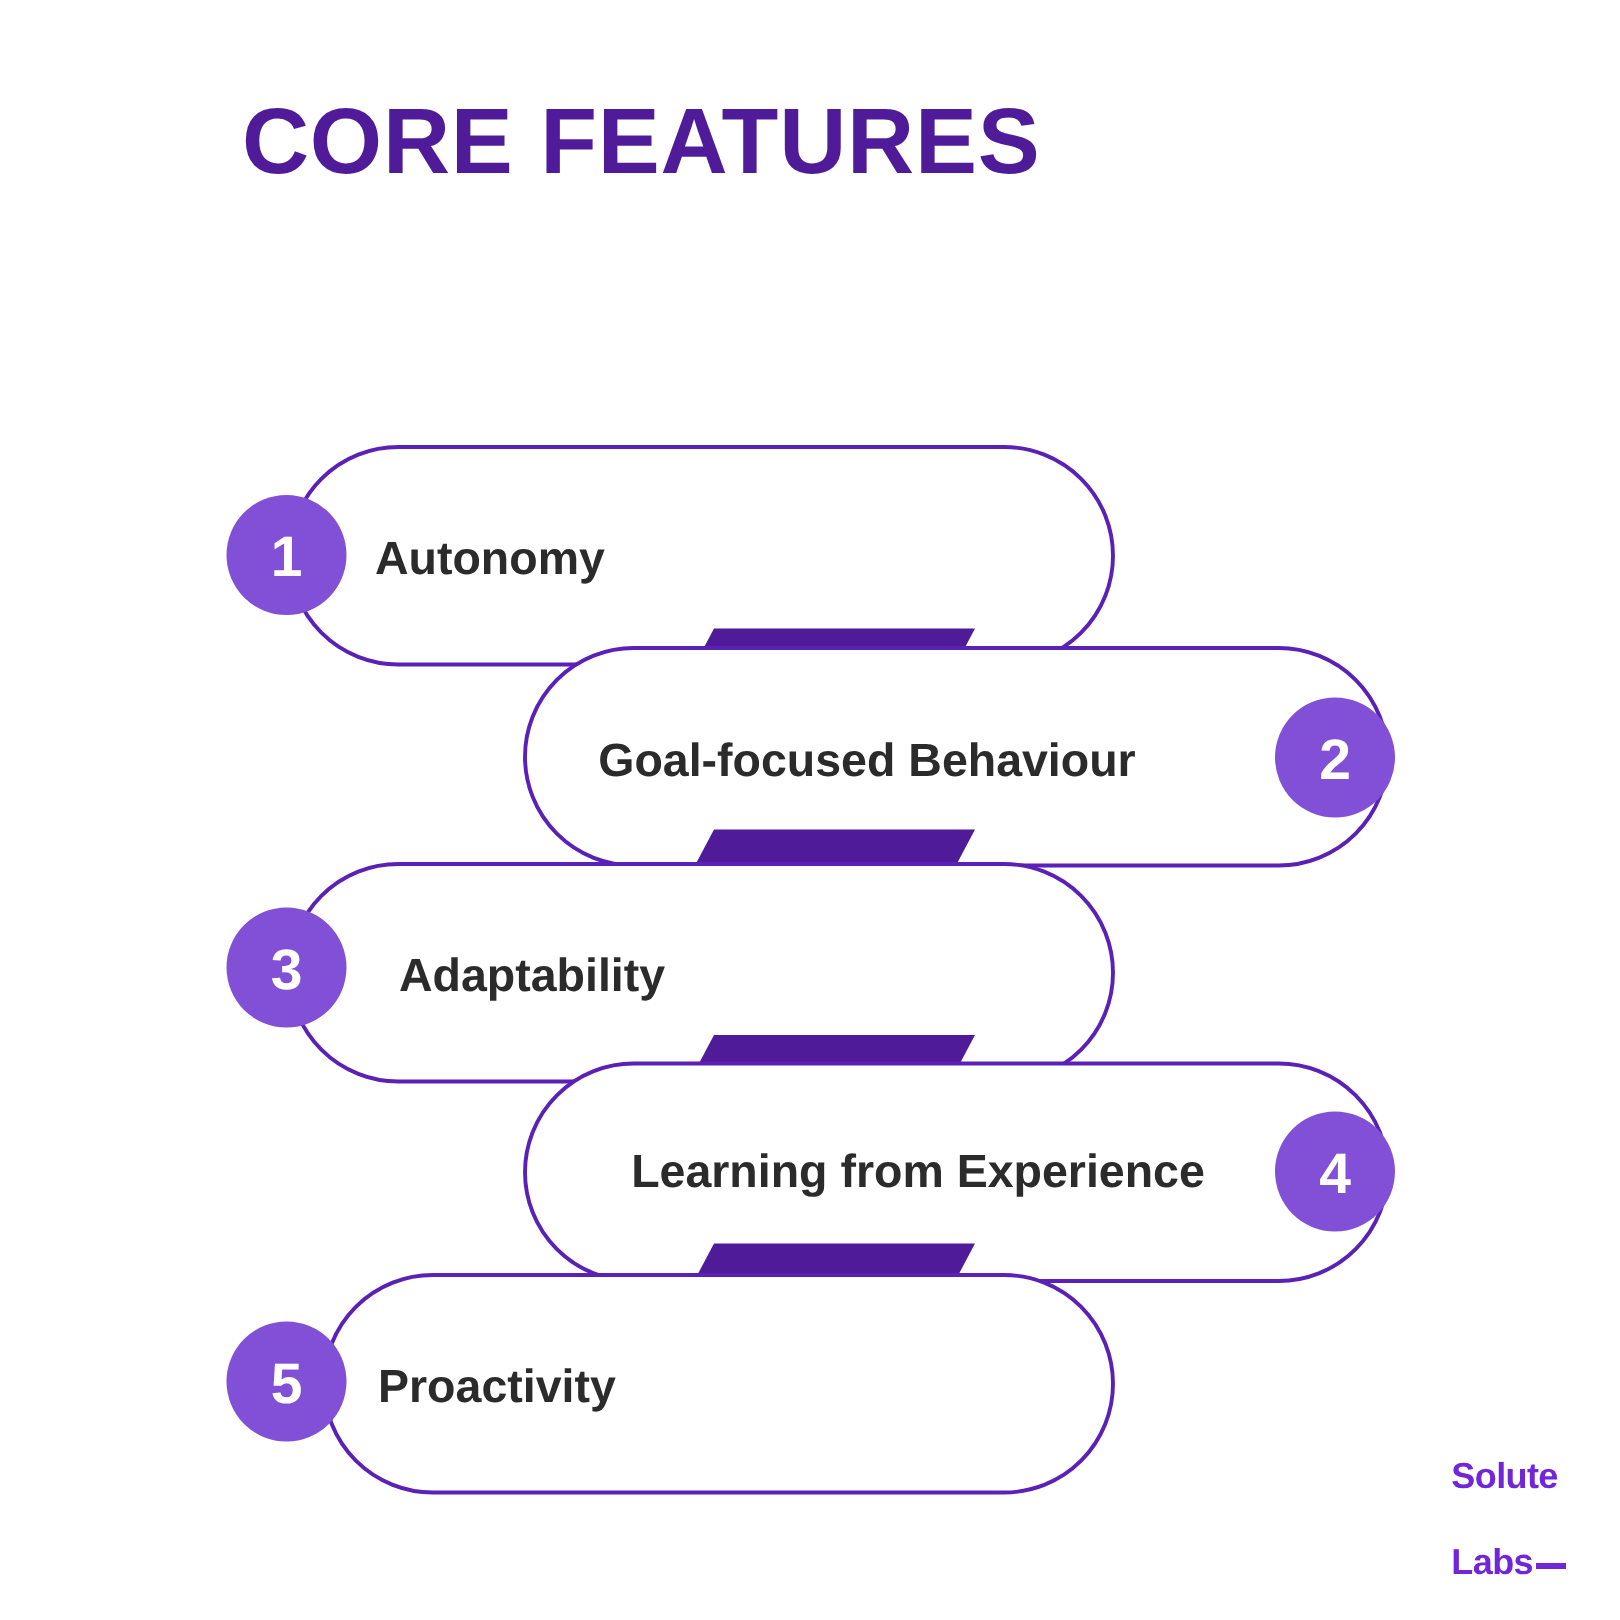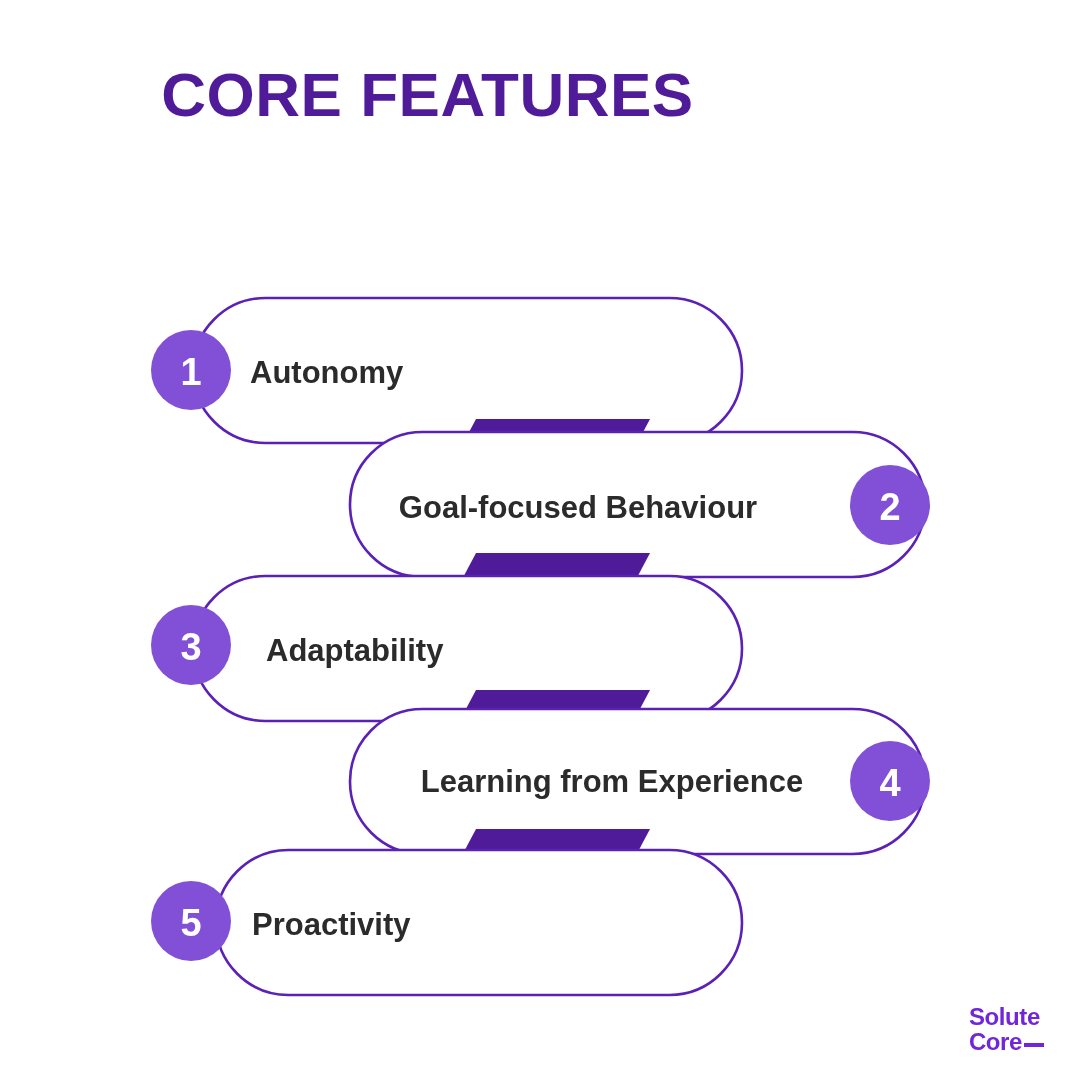--- a/index.html
+++ b/index.html
@@ -85,20 +85,21 @@
     text-align: left;
     line-height: 25px;
   }
   .logo-line {
     display: block;
     color: #7126d9;
     font-family: "Liberation Sans", sans-serif;
     font-weight: bold;
     font-size: 24px;
     letter-spacing: -0.4px;
+    margin-top: 32px;
   }
   .logo-line .tail {
     display: inline-block;
     width: 20px;
     height: 4px;
     background: #7126d9;
     vertical-align: 3px;
     margin-left: 2px;
   }
 </style>
@@ -168,16 +169,16 @@
 
     <g>
       <circle class="badge-circle" cx="191" cy="921" r="40"></circle>
       <text class="badge-text" x="191" y="923">5</text>
     </g>
 
   </svg>
 
   <div class="logo">
     <span class="logo-line">Solute</span>
-    <span class="logo-line"><span>Core</span><span class="tail"></span></span>
+    <span class="logo-line"><span>Labs</span><span class="tail"></span></span>
   </div>
 
 </div>
 
 </body></html>

